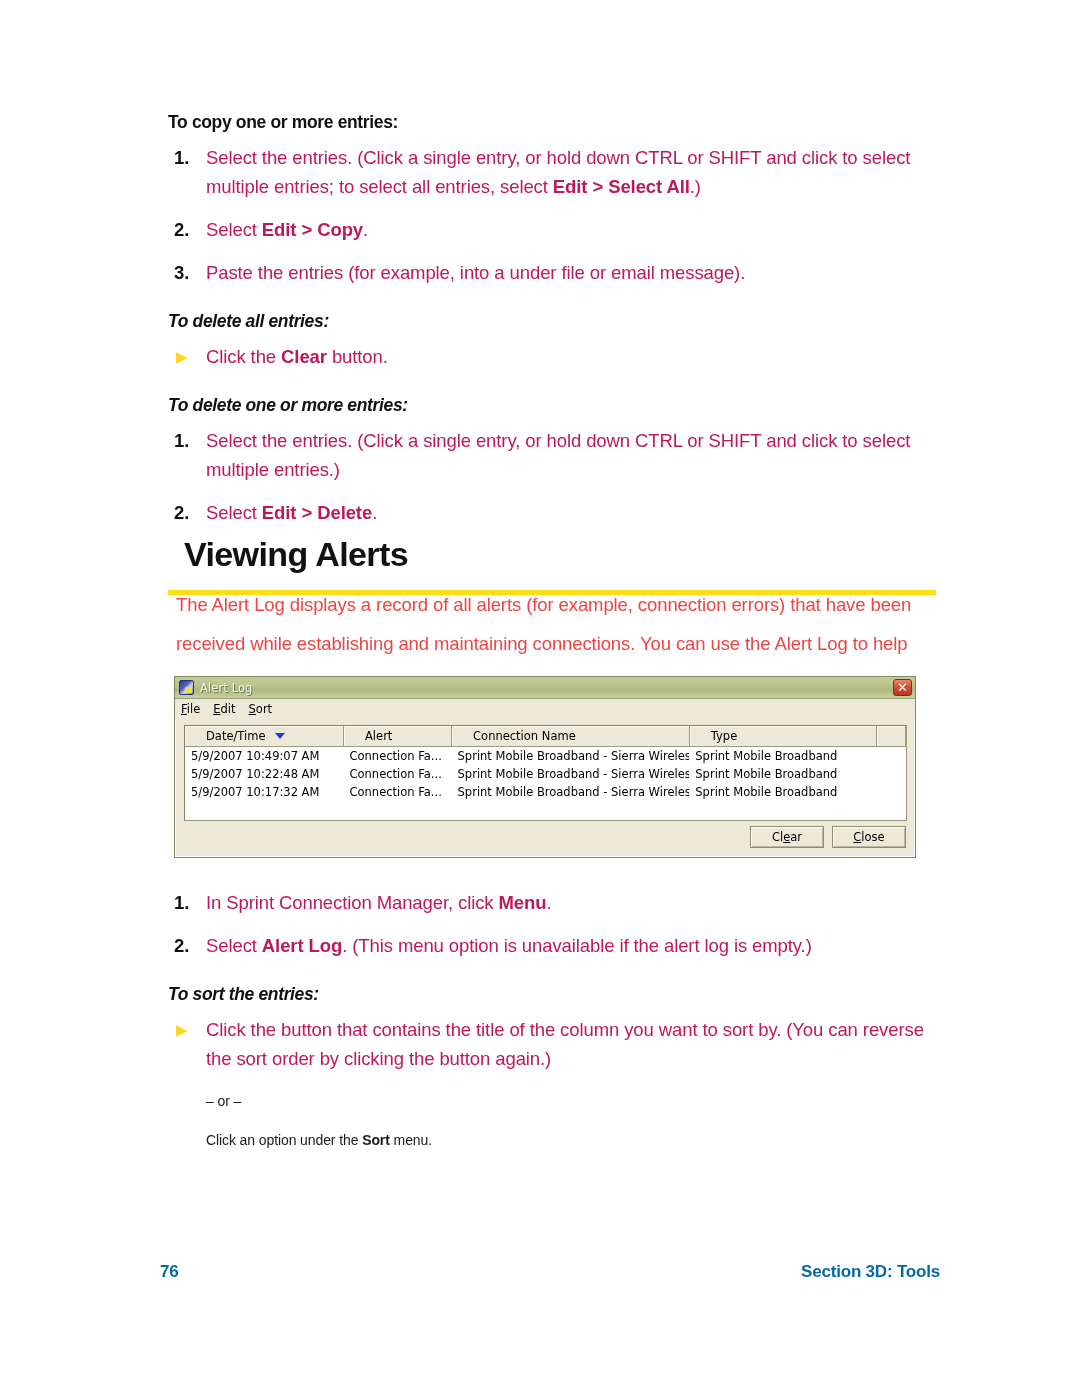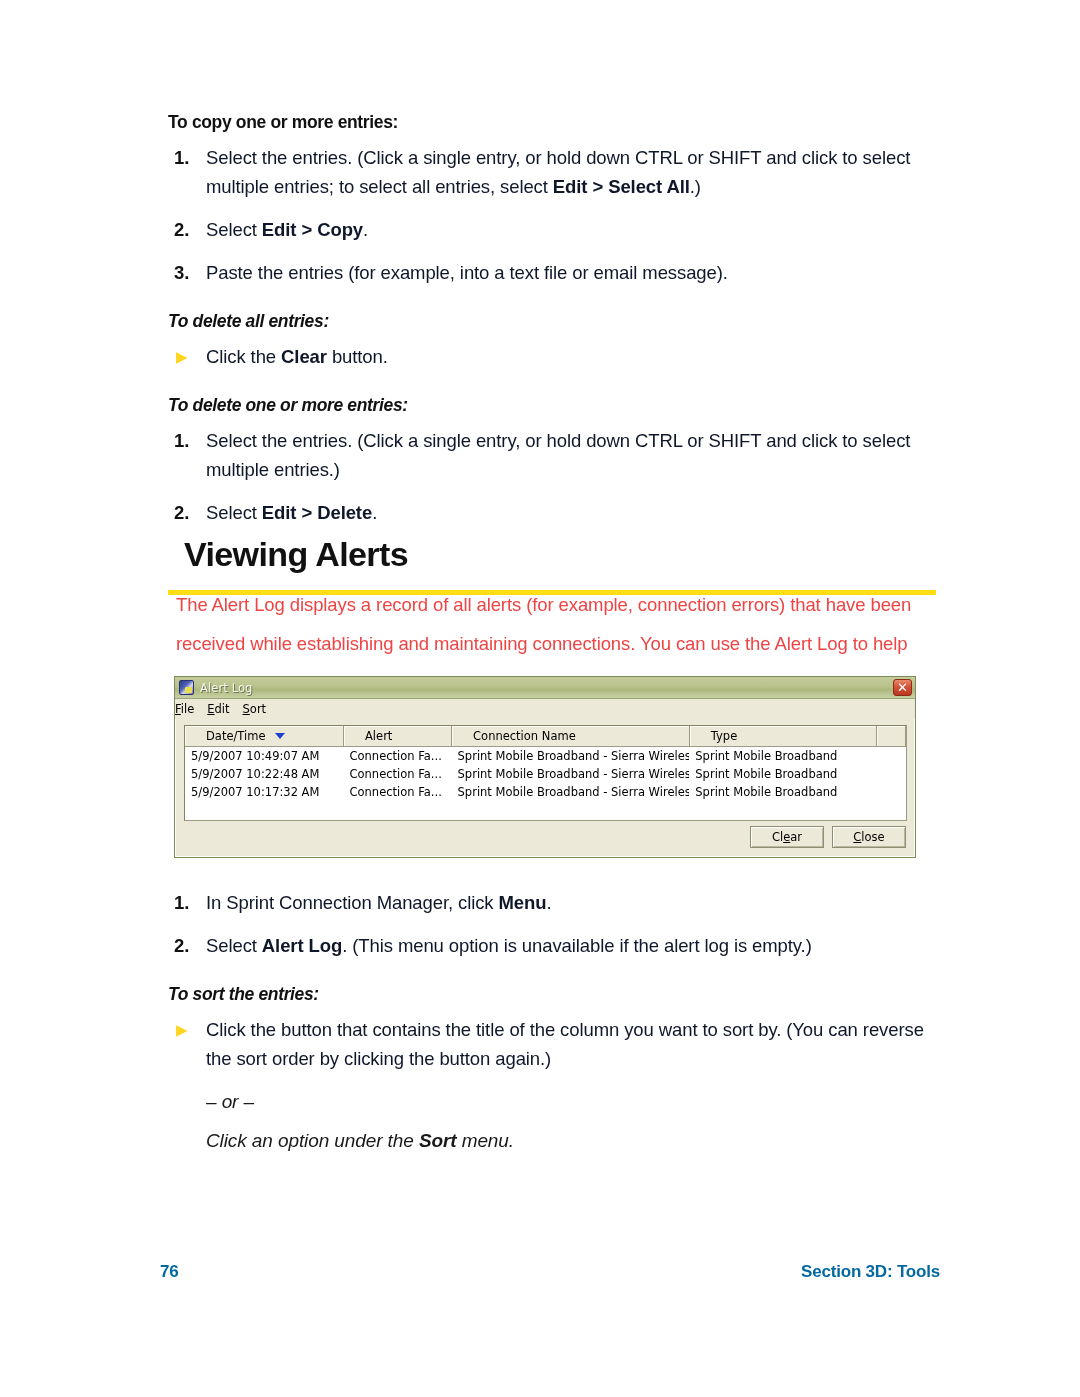--- a/index.html
+++ b/index.html
@@ -62,31 +62,30 @@
   .step .marker.tri {
     font-weight: normal;
     color: #FFD521;
     font-size: 15px;
     padding-left: 8px;
   }
   .step .body {
     flex: 1 1 auto;
     font-size: 18.5px;
     line-height: 29px;
-    color: #0f172a;
+    color: #be185d;
     letter-spacing: -0.1px;
   }
   .plain {
-    font-size: 19px;
+    font-size: 14px;
     line-height: 29px;
     color: #1a1a1a;
     margin: 0 0 14px 0;
     padding-left: 38px;
     letter-spacing: -0.1px;
-    font-style: italic;
   }
   .plain.tight { margin-bottom: 10px; }
   b, strong { font-weight: bold; }
 
   
   .section-head {
     position: absolute;
     left: 168px;
     top: 518px;
     width: 770px;
@@ -186,20 +185,21 @@
     line-height: 15px;
     text-align: center;
     font-family: "DejaVu Sans", sans-serif;
   }
 
   .menubar {
     height: 19px;
     background: #ECE9D8;
     display: flex;
     align-items: center;
+    padding-left: 6px;
     gap: 13px;
     border-bottom: 1px solid #ECE9D8;
   }
   .menubar .mi {
     font-size: 11.5px;
     color: #000;
     cursor: default;
     white-space: nowrap;
   }
   .menubar .mi u { text-decoration: underline; }
@@ -316,21 +316,21 @@
         <div class="step">
           <div class="marker">1.</div>
           <div class="body"><span>Select the entries. (Click a single entry, or hold down CTRL or SHIFT and click to select multiple entries; to select all entries, select </span><b>Edit &gt; Select All</b><span>.)</span></div>
         </div>
         <div class="step">
           <div class="marker">2.</div>
           <div class="body"><span>Select </span><b>Edit &gt; Copy</b><span>.</span></div>
         </div>
         <div class="step">
           <div class="marker">3.</div>
-          <div class="body"><span>Paste the entries (for example, into a text file or email message).</span></div>
+          <div class="body"><span>Paste the entries (for example, into a under file or email message).</span></div>
         </div>
       </div>
 
     <div class="subhead gap-before">To delete all entries:</div>
 
     <div>
         <div class="step">
           <div class="marker tri">▶</div>
           <div class="body"><span>Click the </span><b>Clear</b><span> button.</span></div>
         </div>

